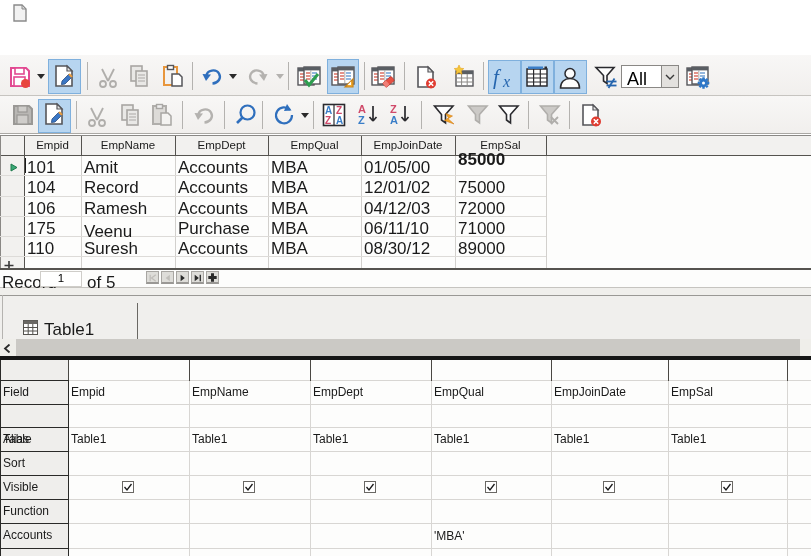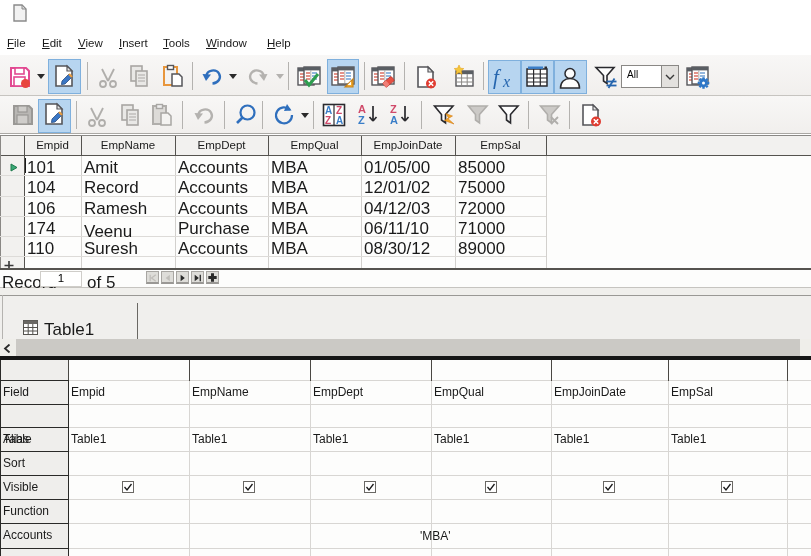--- a/index.html
+++ b/index.html
@@ -15,29 +15,20 @@
 .vline{position:absolute;width:1px;}
 .hline{position:absolute;height:1px;}
 </style></head><body>
 <div id="app">
 
 <svg class="abs" style="left:12px;top:4px" width="16" height="18" viewBox="0 0 16 18">
  <path d="M2 1 h8 l4 4 v12 h-12 z" fill="#f2f2f2" stroke="#8a8a8a" stroke-width="1.4"></path>
  <path d="M10 1 l4 4 h-4 z" fill="#d8d8d8" stroke="#8a8a8a" stroke-width="1"></path>
 </svg>
 
-<div class="abs" style="left:0;top:33px;width:811px;height:22px;background:#fff;">
-<span class="mi" style="left:7px;"><u>F</u>ile</span>
-<span class="mi" style="left:42px;"><u>E</u>dit</span>
-<span class="mi" style="left:78px;"><u>V</u>iew</span>
-<span class="mi" style="left:119px;"><u>I</u>nsert</span>
-<span class="mi" style="left:163px;"><u>T</u>ools</span>
-<span class="mi" style="left:206px;"><u>W</u>indow</span>
-<span class="mi" style="left:267px;"><u>H</u>elp</span>
-</div>
 <div class="tb" style="top:55px;height:40px;"></div>
 <div class="hline" style="left:0;top:95px;width:811px;background:#c6c4c0;"></div>
 <div class="tb" style="top:96px;height:38px;border-bottom:1px solid #aaa8a4;box-sizing:border-box;"></div>
 <div class="hl" style="left:48px;top:59px;width:33px;height:35px;"></div>
 <div class="hl" style="left:327px;top:59px;width:32px;height:35px;"></div>
 <div class="hl" style="left:488px;top:60px;width:33px;height:34px;"></div>
 <div class="hl" style="left:521px;top:60px;width:33px;height:34px;"></div>
 <div class="hl" style="left:554px;top:60px;width:33px;height:34px;"></div>
 <svg class="ic" style="left:8px;top:65px" width="24" height="24" viewBox="0 0 24 24">
  <path d="M3 3 h15 l3 3 v15 h-18 z" fill="#fff" stroke="#e24a92" stroke-width="2"></path>
@@ -236,21 +227,21 @@
 </svg>
 <svg class="ic" style="left:594px;top:65px" width="24" height="24" viewBox="0 0 24 24">
  <path d="M2 2.5 h18 l-7 8 v8 l-3.5 -2.5 v-5.5 z" fill="#fdfdfd" stroke="#2a2a2e" stroke-width="1.6"></path>
  <g stroke="#2565ae" stroke-width="1.8">
         <path d="M12.5 16.5 h10"></path>
         <path d="M12.5 20.5 h10"></path>
         <path d="M20.5 13.5 l-6 9.5"></path>
       </g>
 </svg>
 <div class="abs" style="left:621px;top:65px;width:58px;height:23px;background:#fff;border:1px solid #8a8885;box-sizing:border-box;">
-<span style="position:absolute;left:5px;top:3px;font-size:10px;">All</span>
+<span style="position:absolute;left:5px;top:3px;font-size:18px;">All</span>
 <span style="position:absolute;right:0;top:0;width:16px;height:21px;background:#e3e1de;border-left:1px solid #8a8885;"></span>
 <svg style="position:absolute;right:3px;top:7px" width="10" height="8" viewBox="0 0 10 8">
         <path d="M1 2 l4 4 l4 -4" fill="none" stroke="#3a3a3a" stroke-width="1.4"></path>
       </svg>
 </div>
 <svg class="ic" style="left:686px;top:65px" width="24" height="24" viewBox="0 0 24 24">
 
  <g transform="translate(0 1)">
  <rect x="1" y="2" width="16" height="17" fill="#fff" stroke="#56565a" stroke-width="1.4"></rect>
  <rect x="1" y="2" width="16" height="3.4" fill="#5a5e63"></rect>
@@ -416,34 +407,34 @@
 <div class="hline" style="left:0;top:196px;width:546px;background:#dddbd8;"></div>
 <div class="hline" style="left:0;top:216px;width:546px;background:#dddbd8;"></div>
 <div class="hline" style="left:0;top:236px;width:546px;background:#dddbd8;"></div>
 <div class="hline" style="left:0;top:256px;width:546px;background:#dddbd8;"></div>
 <div class="hline" style="left:0;top:276px;width:546px;background:#dddbd8;"></div>
 <div class="txt" style="left:27px;top:158px;">101</div>
 <div class="txt" style="left:84px;top:158px;">Amit</div>
 <div class="txt" style="left:178px;top:158px;">Accounts</div>
 <div class="txt" style="left:271px;top:158px;">MBA</div>
 <div class="txt" style="left:364px;top:158px;">01/05/00</div>
-<div class="txt" style="left:458px;top:158px;">85000</div>
+<div class="txt" style="left:458px;top:150px;font-weight:bold;">85000</div>
 <div class="txt" style="left:27px;top:178px;">104</div>
 <div class="txt" style="left:84px;top:178px;">Record</div>
 <div class="txt" style="left:178px;top:178px;">Accounts</div>
 <div class="txt" style="left:271px;top:178px;">MBA</div>
 <div class="txt" style="left:364px;top:178px;">12/01/02</div>
 <div class="txt" style="left:458px;top:178px;">75000</div>
 <div class="txt" style="left:27px;top:199px;">106</div>
 <div class="txt" style="left:84px;top:199px;">Ramesh</div>
 <div class="txt" style="left:178px;top:199px;">Accounts</div>
 <div class="txt" style="left:271px;top:199px;">MBA</div>
 <div class="txt" style="left:364px;top:199px;">04/12/03</div>
 <div class="txt" style="left:458px;top:199px;">72000</div>
-<div class="txt" style="left:27px;top:219px;">174</div>
+<div class="txt" style="left:27px;top:219px;">175</div>
 <div class="txt" style="left:84px;top:222px;">Veenu</div>
 <div class="txt" style="left:178px;top:219px;">Purchase</div>
 <div class="txt" style="left:271px;top:219px;">MBA</div>
 <div class="txt" style="left:364px;top:219px;">06/11/10</div>
 <div class="txt" style="left:458px;top:219px;">71000</div>
 <div class="txt" style="left:27px;top:239px;">110</div>
 <div class="txt" style="left:84px;top:239px;">Suresh</div>
 <div class="txt" style="left:178px;top:239px;">Accounts</div>
 <div class="txt" style="left:271px;top:239px;">MBA</div>
 <div class="txt" style="left:364px;top:239px;">08/30/12</div>
@@ -567,13 +558,13 @@
 <path d="M2.5 6 l2.5 3 l4.5 -6" fill="none" stroke="#1a1a1a" stroke-width="1.3"></path>
     </svg>
 <svg class="ic" style="left:603px;top:481px" width="12" height="12" viewBox="0 0 12 12">
 <rect x="0.5" y="0.5" width="11" height="11" fill="#fff" stroke="#6a6864" stroke-width="1"></rect>
 <path d="M2.5 6 l2.5 3 l4.5 -6" fill="none" stroke="#1a1a1a" stroke-width="1.3"></path>
     </svg>
 <svg class="ic" style="left:721px;top:481px" width="12" height="12" viewBox="0 0 12 12">
 <rect x="0.5" y="0.5" width="11" height="11" fill="#fff" stroke="#6a6864" stroke-width="1"></rect>
 <path d="M2.5 6 l2.5 3 l4.5 -6" fill="none" stroke="#1a1a1a" stroke-width="1.3"></path>
     </svg>
-<div class="txt" style="left:420px;top:529px;font-size:12px;">'MBA'</div>
+<div class="txt" style="left:434px;top:529px;font-size:12px;">'MBA'</div>
 </div>
 </body></html>

